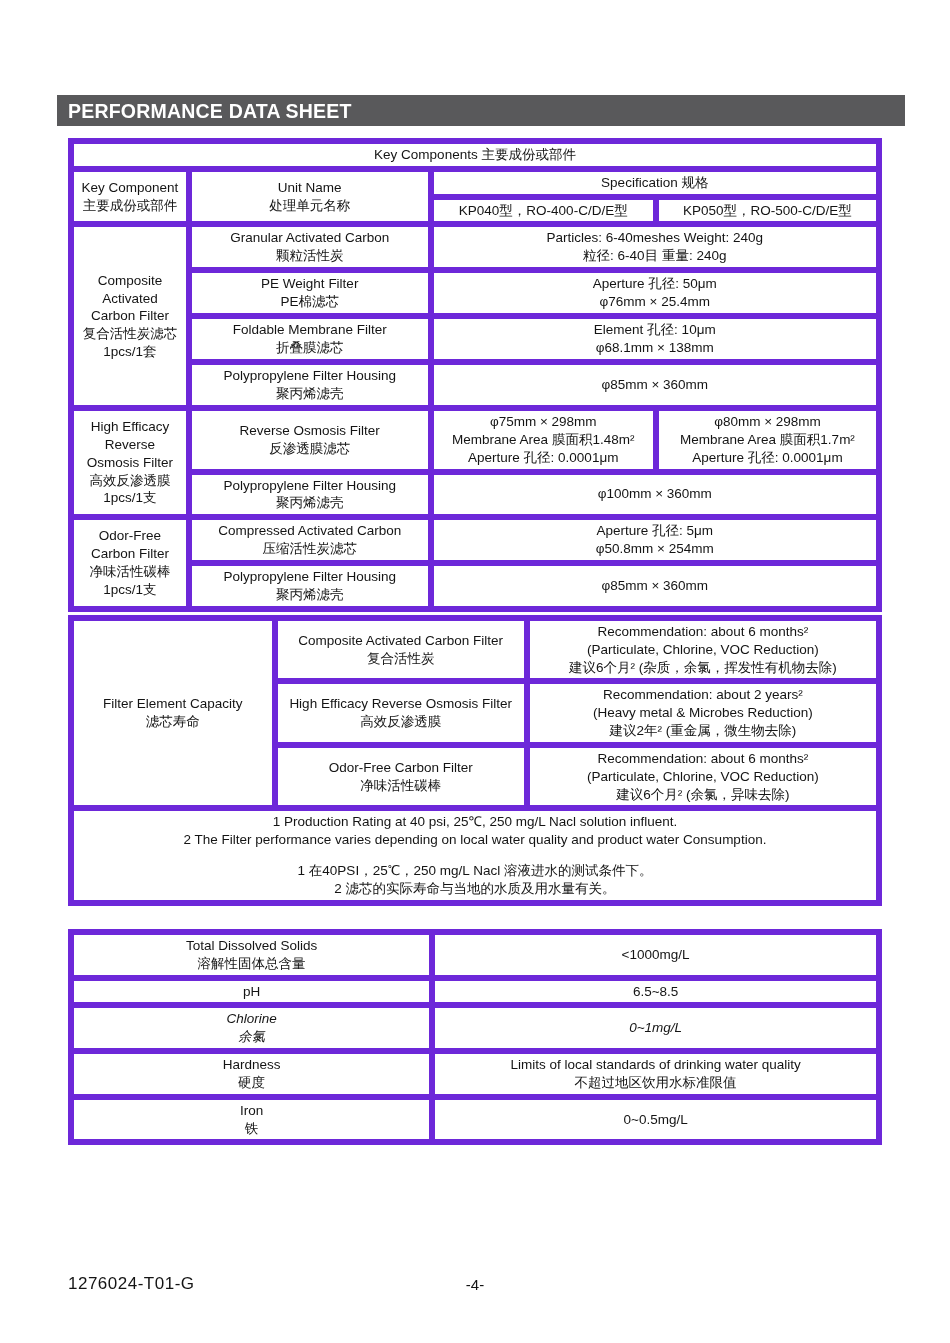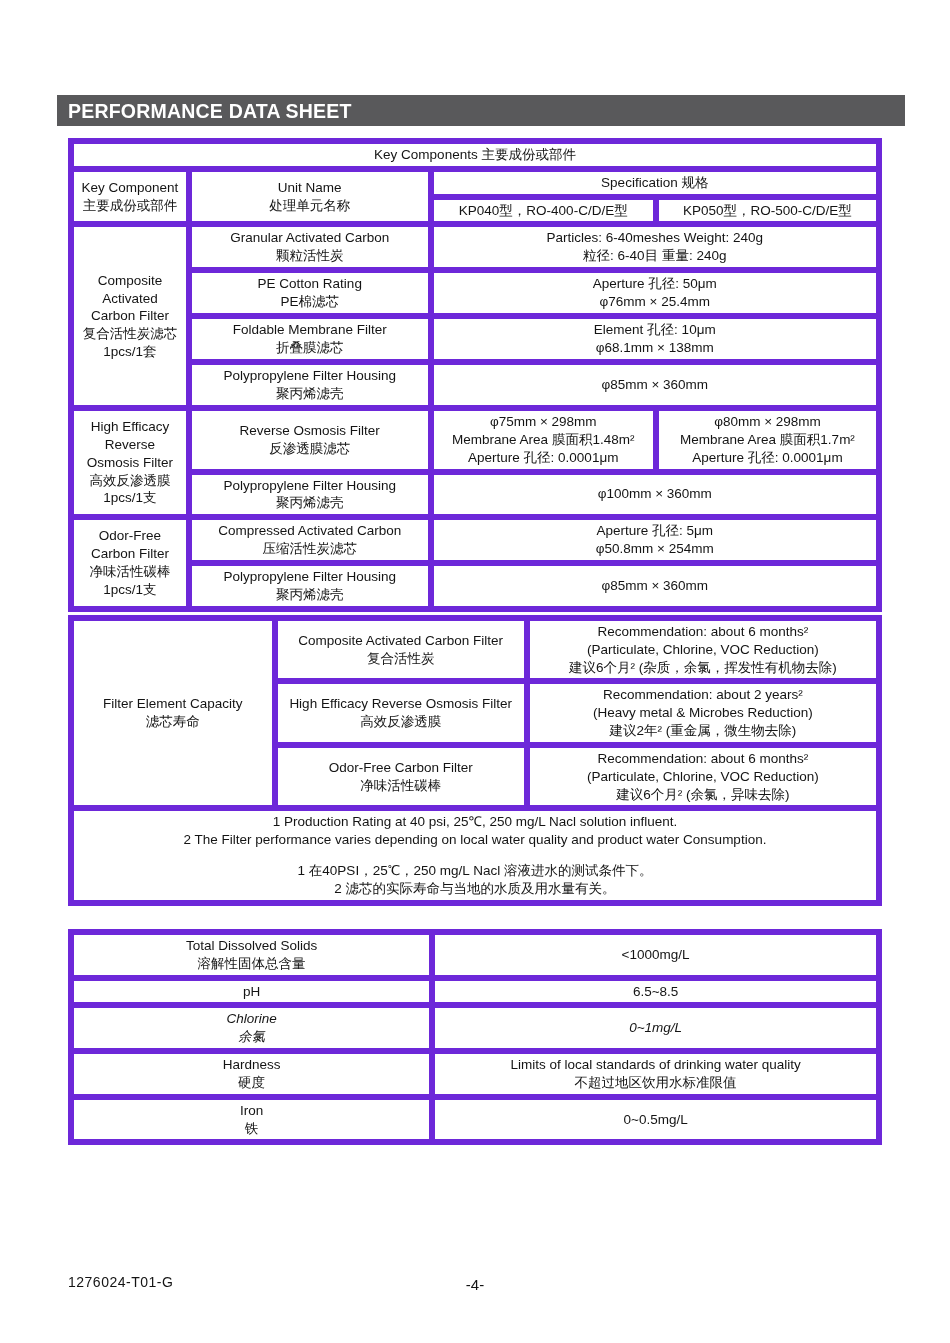--- a/index.html
+++ b/index.html
@@ -31,21 +31,21 @@
   .ml{white-space:pre-line;}
   tr.h22{height:22px;} tr.h23{height:23px;} tr.h44{height:44px;}
   tr.h45{height:45px;} tr.h46{height:46px;} tr.h54{height:54px;}
   tr.h68{height:48px;} tr.h35{height:18px;} tr.h42{height:42px;font-style:italic;}
   td.notes{
     text-align:left;vertical-align:top;padding:6px 10px;height:82px;
   }
   .notes-zh{margin-top:13px;}
 
   
-  .footer-left{position:absolute;left:68px;top:1274px;font-size:14px;letter-spacing:0.5px;}
+  .footer-left{position:absolute;left:68px;top:1274px;font-size:17px;letter-spacing:0.5px;}
   .footer-center{position:absolute;left:50%;transform:translateX(-50%);top:1276px;font-size:15px;}
 </style>
 </head>
 <body>
 
 <div class="page">
 
   <div class="section-bar" style="top:95px;">
     <span class="bar-en">PERFORMANCE DATA SHEET</span>
     <span class="bar-zh">产品性能参数表</span>
@@ -79,21 +79,21 @@
 Activated
 Carbon Filter
 复合活性炭滤芯
 1pcs/1套</td>
         <td class="ml">Granular Activated Carbon
 颗粒活性炭</td>
         <td colspan="2" class="ml">Particles: 6-40meshes  Weight: 240g
 粒径: 6-40目 重量: 240g</td>
       </tr>
       <tr class="h46">
-        <td class="ml">PE Cotton Rating
+        <td class="ml">PE Weight Filter
 PE棉滤芯</td>
         <td colspan="2" class="ml">Aperture 孔径:  50μm
 φ76mm × 25.4mm</td>
       </tr>
       <tr class="h46">
         <td class="ml">Foldable Membrane Filter
 折叠膜滤芯</td>
         <td colspan="2" class="ml">Element 孔径:  10μm
 φ68.1mm × 138mm</td>
       </tr>

